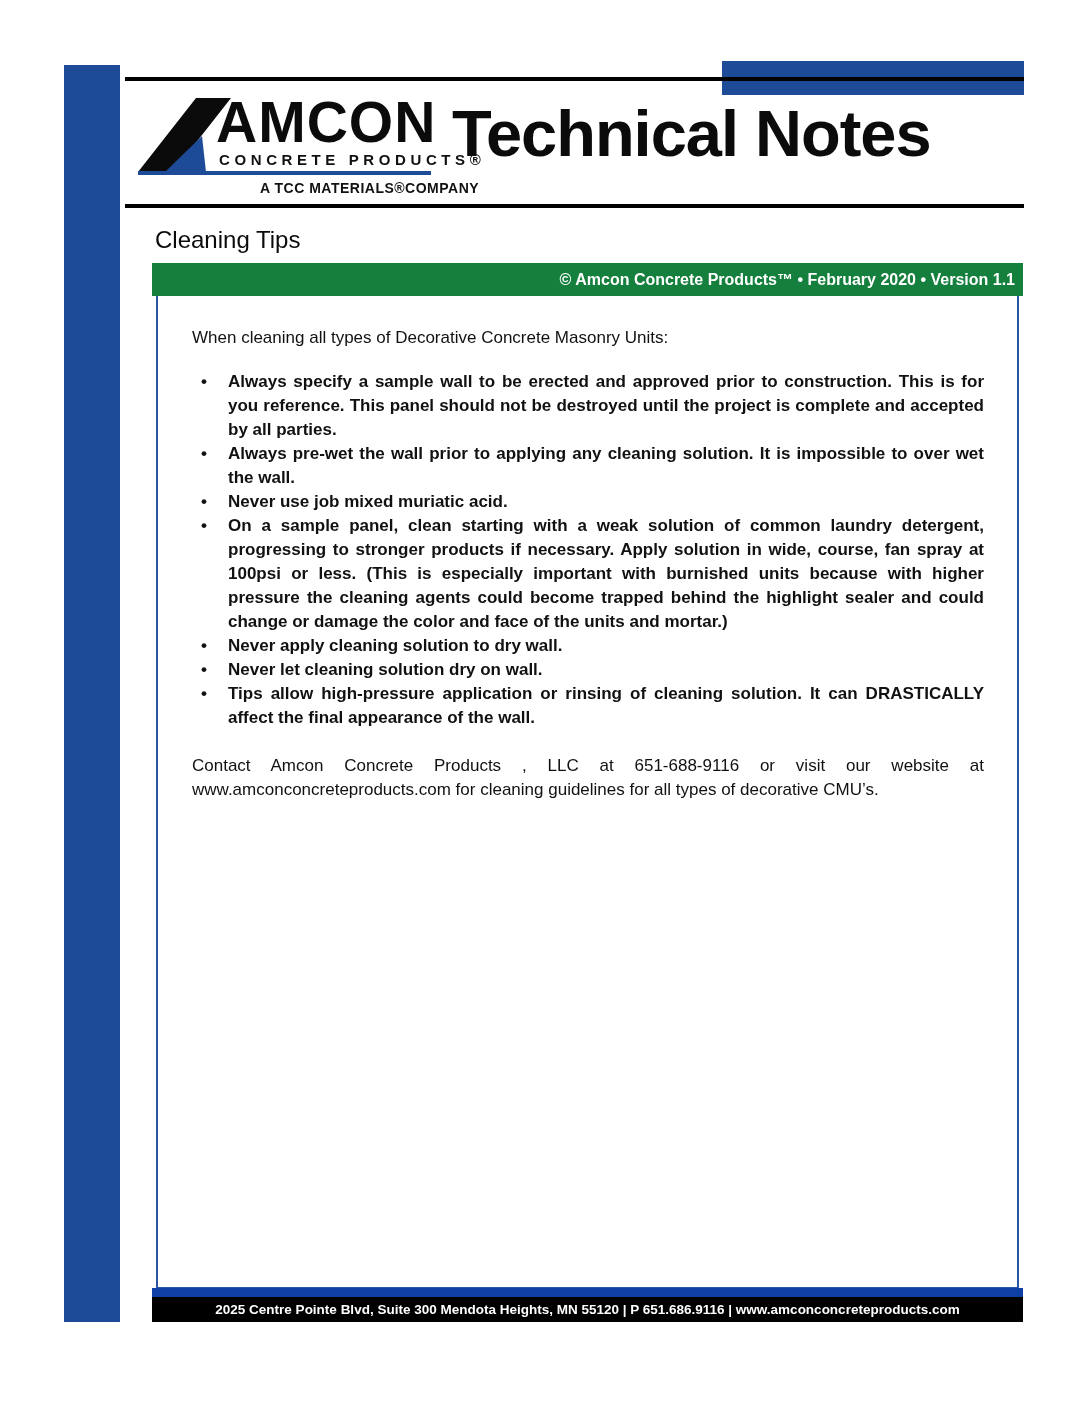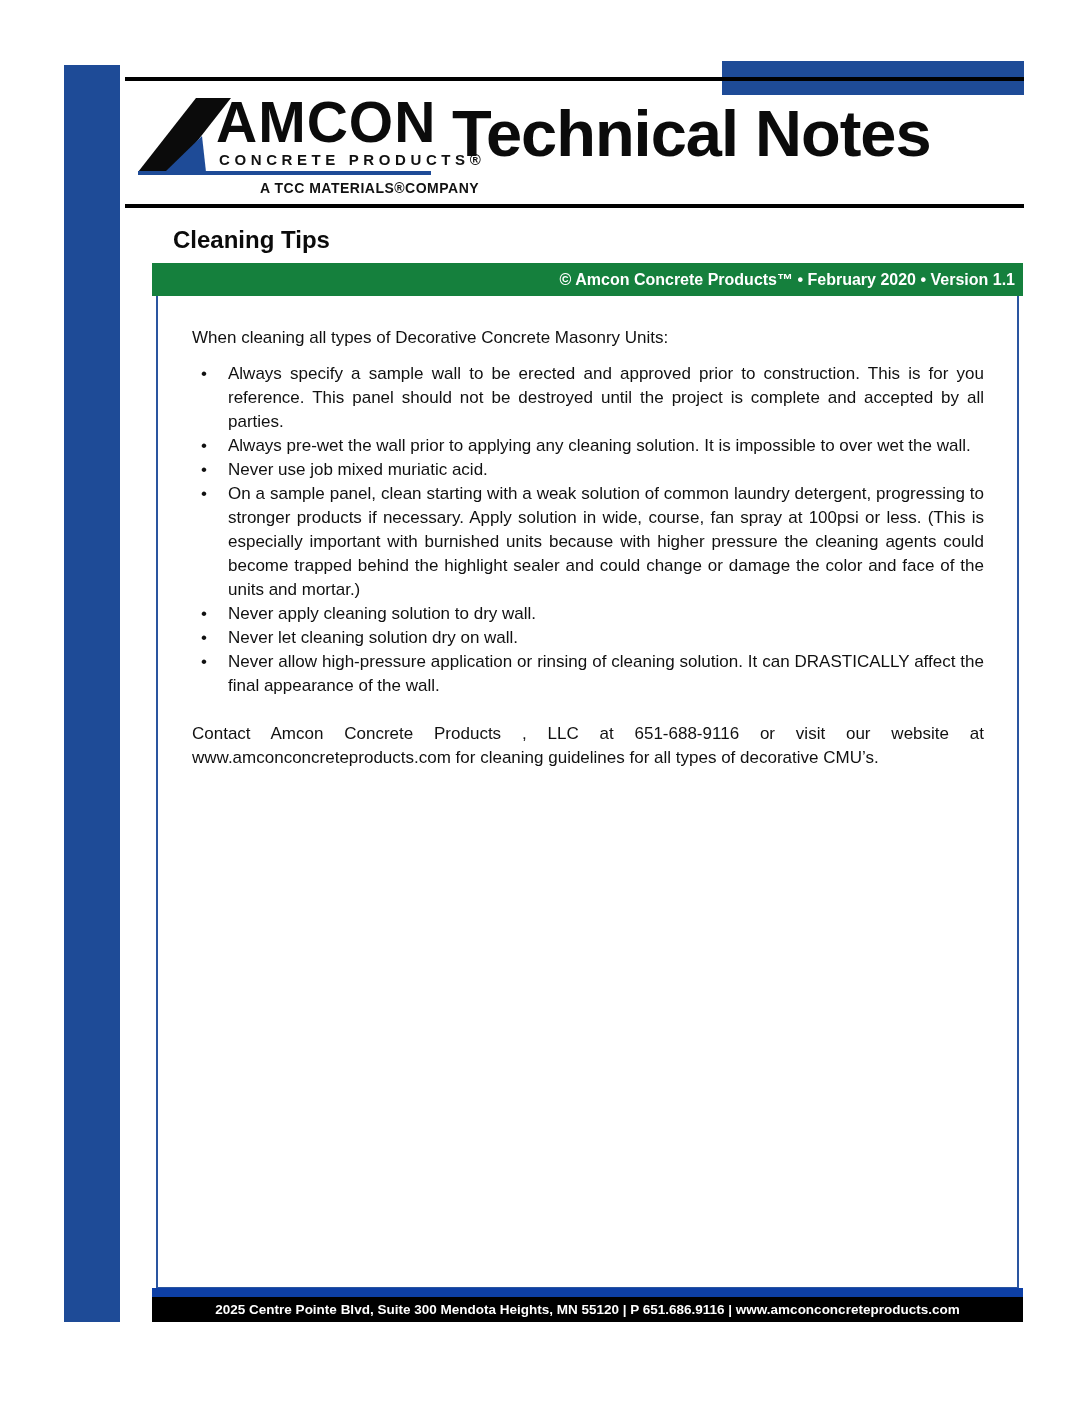--- a/index.html
+++ b/index.html
@@ -56,38 +56,38 @@
 
   .main-title {
     position:absolute; left:452px; top:96px; width:575px;
     font-size:65px; font-weight:900; letter-spacing:-1px; color:#0b0b0b;
     white-space:nowrap;
   }
 
   
   .doc-heading {
     position:absolute; left:155px; top:226px;
-    font-size:24px; font-weight:700; color:#0b0b0b;margin-left:18px;
+    font-size:24px; font-weight:400; color:#0b0b0b;
   }
   .meta-bar {
     position:absolute; left:152px; top:263px; width:871px; height:33px;
     background:#15803d; color:#fff;
     font-size:16px; font-weight:700;
     display:flex; align-items:center; justify-content:flex-end;
     padding-right:8px;
   }
   .content-box {
     position:absolute; left:156px; top:296px; width:863px; height:993px;
     background:#fff;
     border:2px solid #2a55a0; border-top:none;
     padding:30px 33px 0 34px;
     font-size:17px; line-height:24px; color:#111;
   }
   .intro { text-align:justify; }
-  .bullet-list { list-style:none; margin-top:12px; }
+  .bullet-list { list-style:none; margin-top:20px;font-weight:bold; }
   .bullet-list li {
     position:relative; padding-left:36px; text-align:justify;
   }
   .bullet-list li::before {
     content:"\2022";
     position:absolute; left:9px; top:0;
     font-size:17px; color:#111;
   }
   .closing { margin-top:24px; text-align:justify; }
 
@@ -150,21 +150,21 @@
         <li>
         <span>On a sample panel, clean starting with a weak solution of common laundry detergent, progressing to stronger products if necessary. Apply solution in wide, course, fan spray at 100psi or less. (This is especially important with burnished units because with higher pressure the cleaning agents could become trapped behind the highlight sealer and could change or damage the color and face of the units and mortar.)</span>
       </li>
         <li>
         <span>Never apply cleaning solution to dry wall.</span>
       </li>
         <li>
         <span>Never let cleaning solution dry on wall.</span>
       </li>
         <li>
-        <span>Never allow high-pressure application or rinsing of cleaning solution. It can DRASTICALLY affect the final appearance of the wall.</span>
+        <span>Tips allow high-pressure application or rinsing of cleaning solution. It can DRASTICALLY affect the final appearance of the wall.</span>
       </li>
       </ul>
 
     <p class="closing">Contact Amcon Concrete Products , LLC at 651-688-9116 or visit our website at www.amconconcreteproducts.com for cleaning guidelines for all types of decorative CMU’s.</p>
   </div>
 
   <div class="footer-strip"></div>
   <div class="footer-bar">
     <span>2025 Centre Pointe Blvd, Suite 300 Mendota Heights, MN 55120 | P 651.686.9116 | www.amconconcreteproducts.com</span>
   </div>

